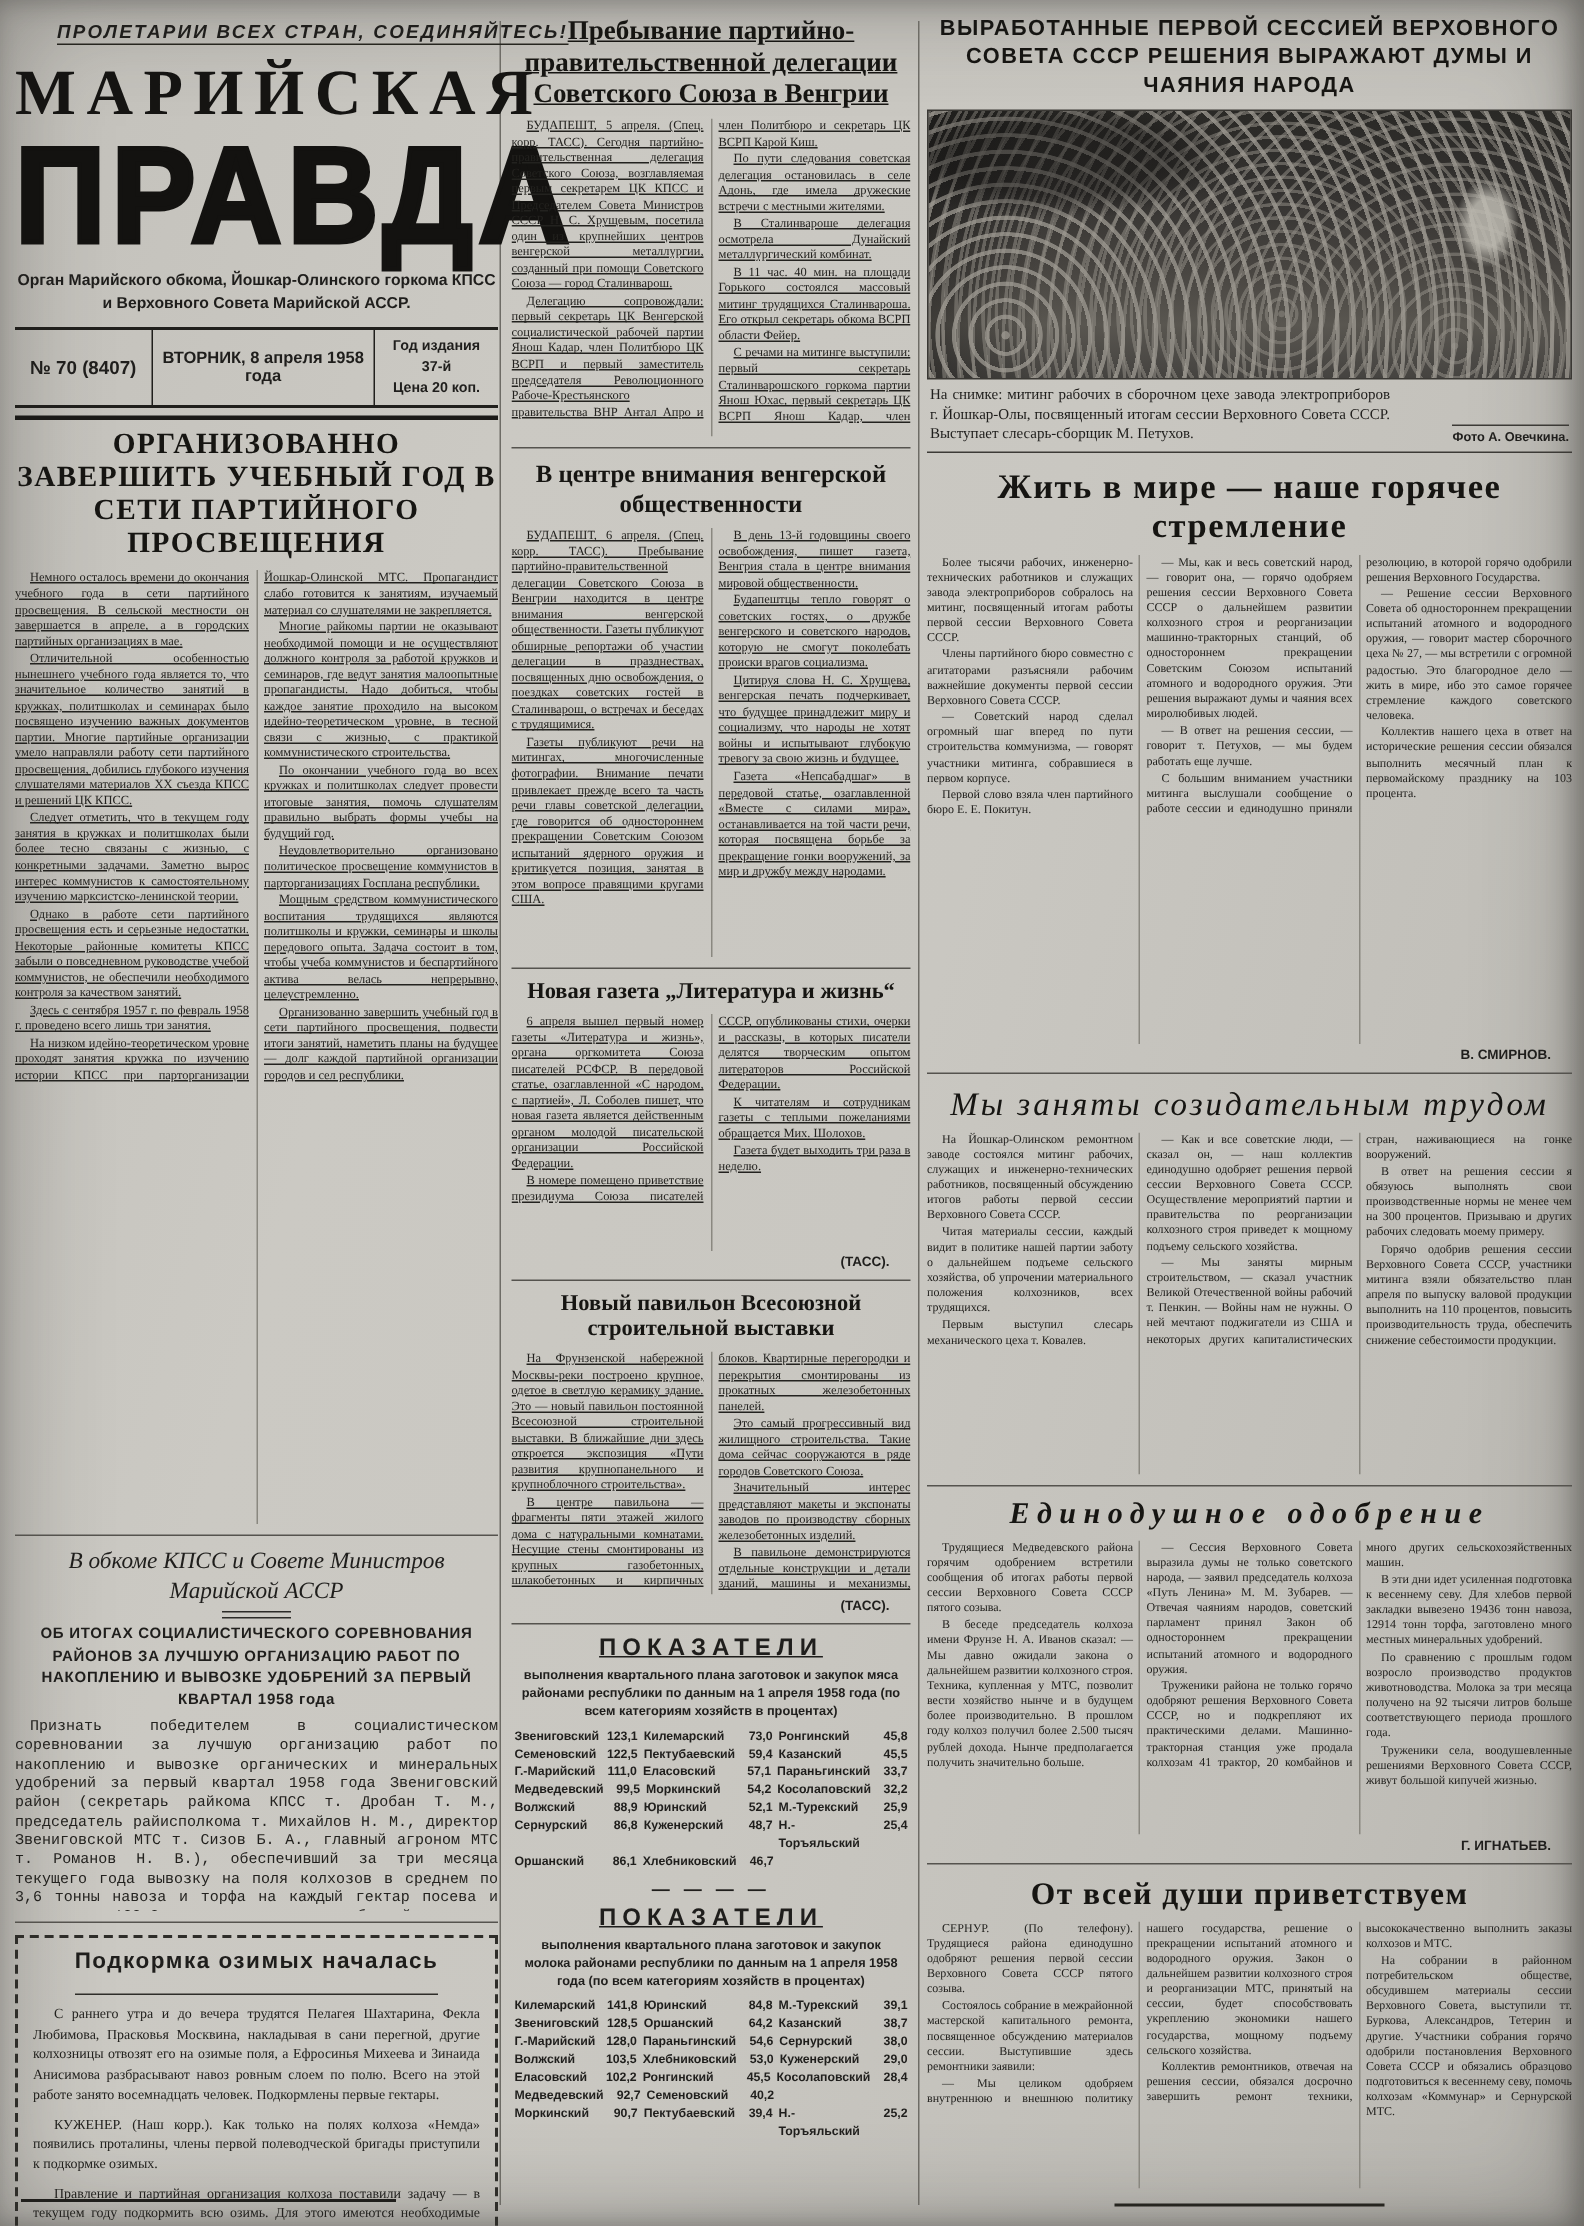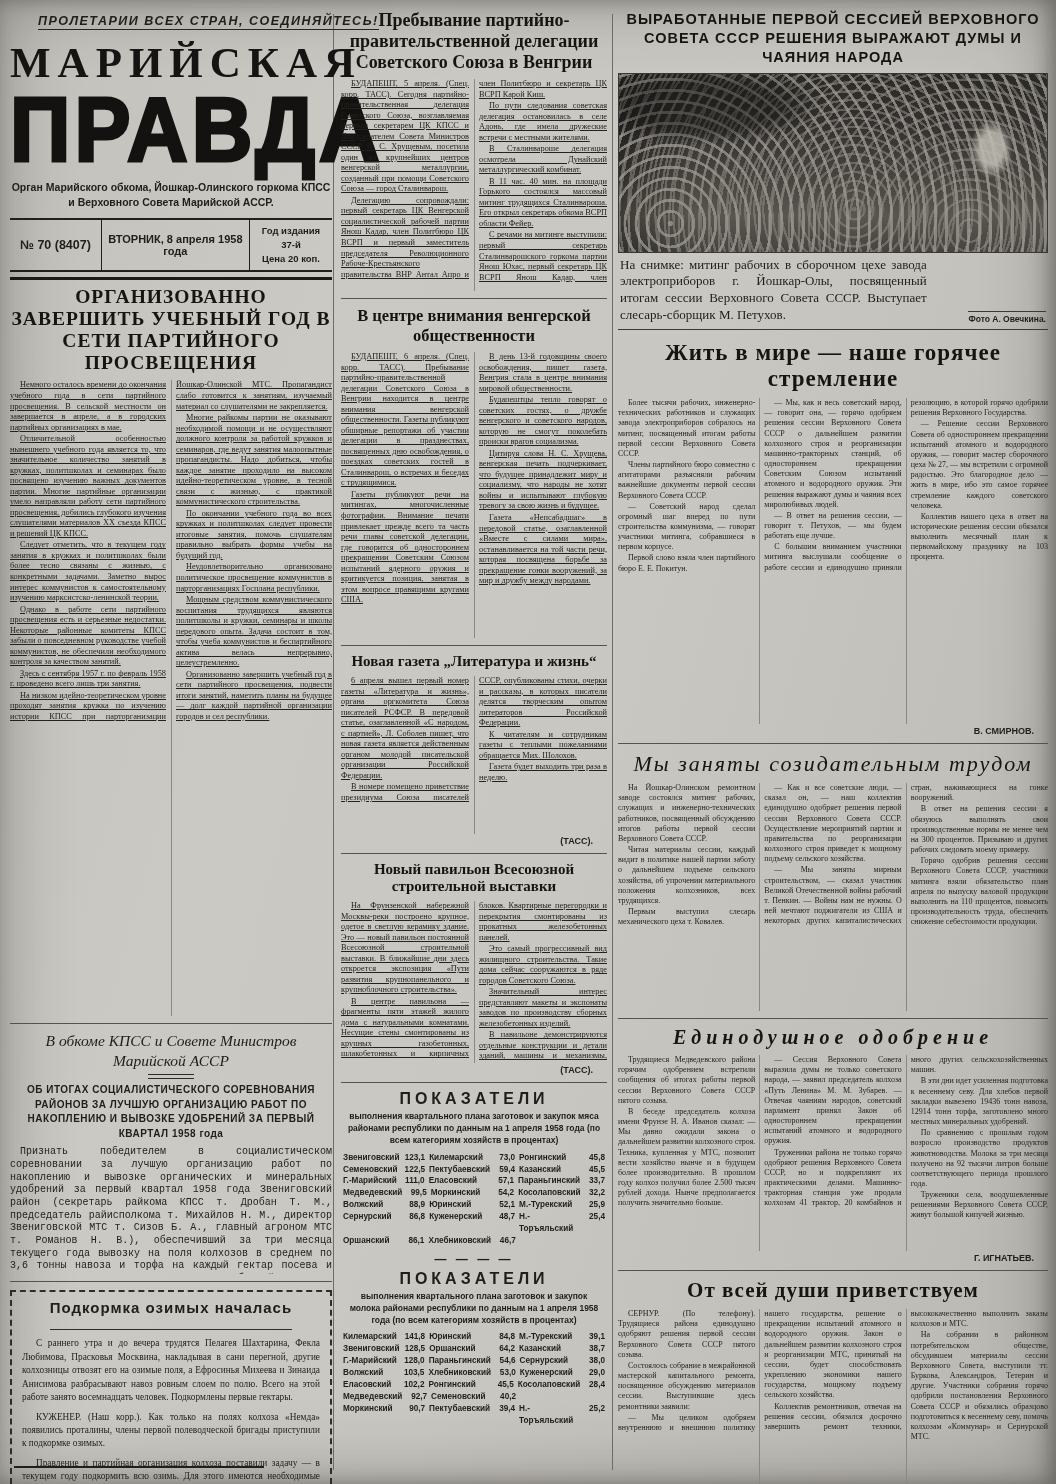--- a/index.html
+++ b/index.html
@@ -26,49 +26,49 @@
   .issuebar>div{padding:4px 4px;display:flex;flex-direction:column;justify-content:center;}
   .ib1{width:28%;font:bold 12.5px "Liberation Sans",sans-serif;border-right:1px solid #201f1c;text-align:center;}
   .ib2{width:47%;font:bold 11px "Liberation Sans",sans-serif;border-right:1px solid #201f1c;text-align:center;}
   .ib3{width:25%;font:bold 9.5px "Liberation Sans",sans-serif;text-align:center;line-height:1.5;}
   .rule-heavy{height:3px;background:#1b1a18;margin:5px 0 6px;}
   .rule{border:0;border-top:1px solid #55534e;margin:7px 0;}
 
   
   .hl{text-align:center;color:#161512;margin:2px 0 6px;line-height:1.12;}
   .hl-ed{font:bold 19.5px "Liberation Serif",serif;letter-spacing:1px;}
-  .hl-c1{font:bold 18px "Liberation Serif",serif;}
+  .hl-c1{font:bold 18px "Liberation Serif",serif;text-decoration:underline;}
   .hl-c2{font:600 16.5px "Liberation Serif",serif;}
   .hl-c3{font:bold 15px "Liberation Serif",serif;}
   .hl-top{font:bold 14.5px "Liberation Sans",sans-serif;letter-spacing:1px;line-height:1.3;}
   .hl-big{font:bold 23px "Liberation Serif",serif;letter-spacing:1px;}
   .hl-it{font:italic 22px "Liberation Serif",serif;letter-spacing:2px;}
   .hl-itb{font:italic bold 20px "Liberation Serif",serif;letter-spacing:5px;}
-  .hl-pok{font:bold 16px "Liberation Sans",sans-serif;letter-spacing:4px;text-align:center;margin:4px 0 3px;}
+  .hl-pok{font:bold 16px "Liberation Sans",sans-serif;letter-spacing:4px;text-align:center;margin:4px 0 3px;text-decoration:underline;}
 
   
   .body{overflow:hidden;text-align:justify;font-size:8.3px;line-height:1.27;color:#23221f;}
   .body p{margin:0 0 1px;text-indent:10px;}
   .cols2{column-count:2;column-gap:10px;column-rule:1px solid #8a8880;text-decoration:underline;}
   .cols3{column-count:3;column-gap:9px;column-rule:1px solid #8a8880;font-size:8px;}
   .sign{font:bold 9px "Liberation Sans",sans-serif;text-align:right;padding-right:14px;margin-top:2px;}
 
   
   .photo{height:178px;margin-top:6px;border:1px solid #3a3834;
     background:
       radial-gradient(ellipse 30px 42px at 87% 42%,rgba(190,187,178,.85) 0 38%,rgba(190,187,178,0) 70%),
       radial-gradient(ellipse 120px 40px at 20% 18%,rgba(20,19,18,.5) 0 60%,rgba(0,0,0,0) 100%),
       repeating-radial-gradient(circle at 12% 84%,rgba(158,154,146,.75) 0 2.5px,rgba(0,0,0,0) 3px 11px),
       repeating-radial-gradient(circle at 55% 76%,rgba(142,138,130,.55) 0 2px,rgba(0,0,0,0) 2.5px 9px),
       repeating-radial-gradient(circle at 82% 88%,rgba(150,146,138,.5) 0 2px,rgba(0,0,0,0) 2.5px 10px),
       linear-gradient(90deg,rgba(0,0,0,.3),rgba(0,0,0,0) 18%),
       linear-gradient(180deg,#2a2926 0%,#343230 30%,#474440 58%,#595650 80%,#454340 100%);
   }
   .caption{display:flex;justify-content:space-between;gap:10px;border-bottom:1px solid #3c3a36;padding:4px 2px 5px;}
-  .caption .cap-text{font-size:13px;line-height:1.3;width:72%;text-align:justify;}
+  .caption .cap-text{font-size:10px;line-height:1.3;width:72%;text-align:justify;}
   .caption .cap-credit{font:bold 8.5px "Liberation Sans",sans-serif;align-self:flex-end;white-space:nowrap;border-top:1px solid #3c3a36;padding-top:2px;}
 
   
   .obkom-title{font:italic 15.5px "Liberation Serif",serif;text-align:center;line-height:1.25;margin-top:4px;}
   .mini-div{width:46px;border-top:1px solid #2c2b28;border-bottom:1px solid #2c2b28;height:3px;margin:4px auto;}
   .obkom-sub{font:bold 10px "Liberation Sans",sans-serif;text-align:center;line-height:1.45;letter-spacing:.5px;margin:3px auto 5px;max-width:300px;}
   .obkom-body{font-size:10px;font-family:Liberation Mono, monospace;}
 
   
   .fbox{border:2.5px dashed #2e2d29;padding:7px 10px 6px;margin-top:8px;}

